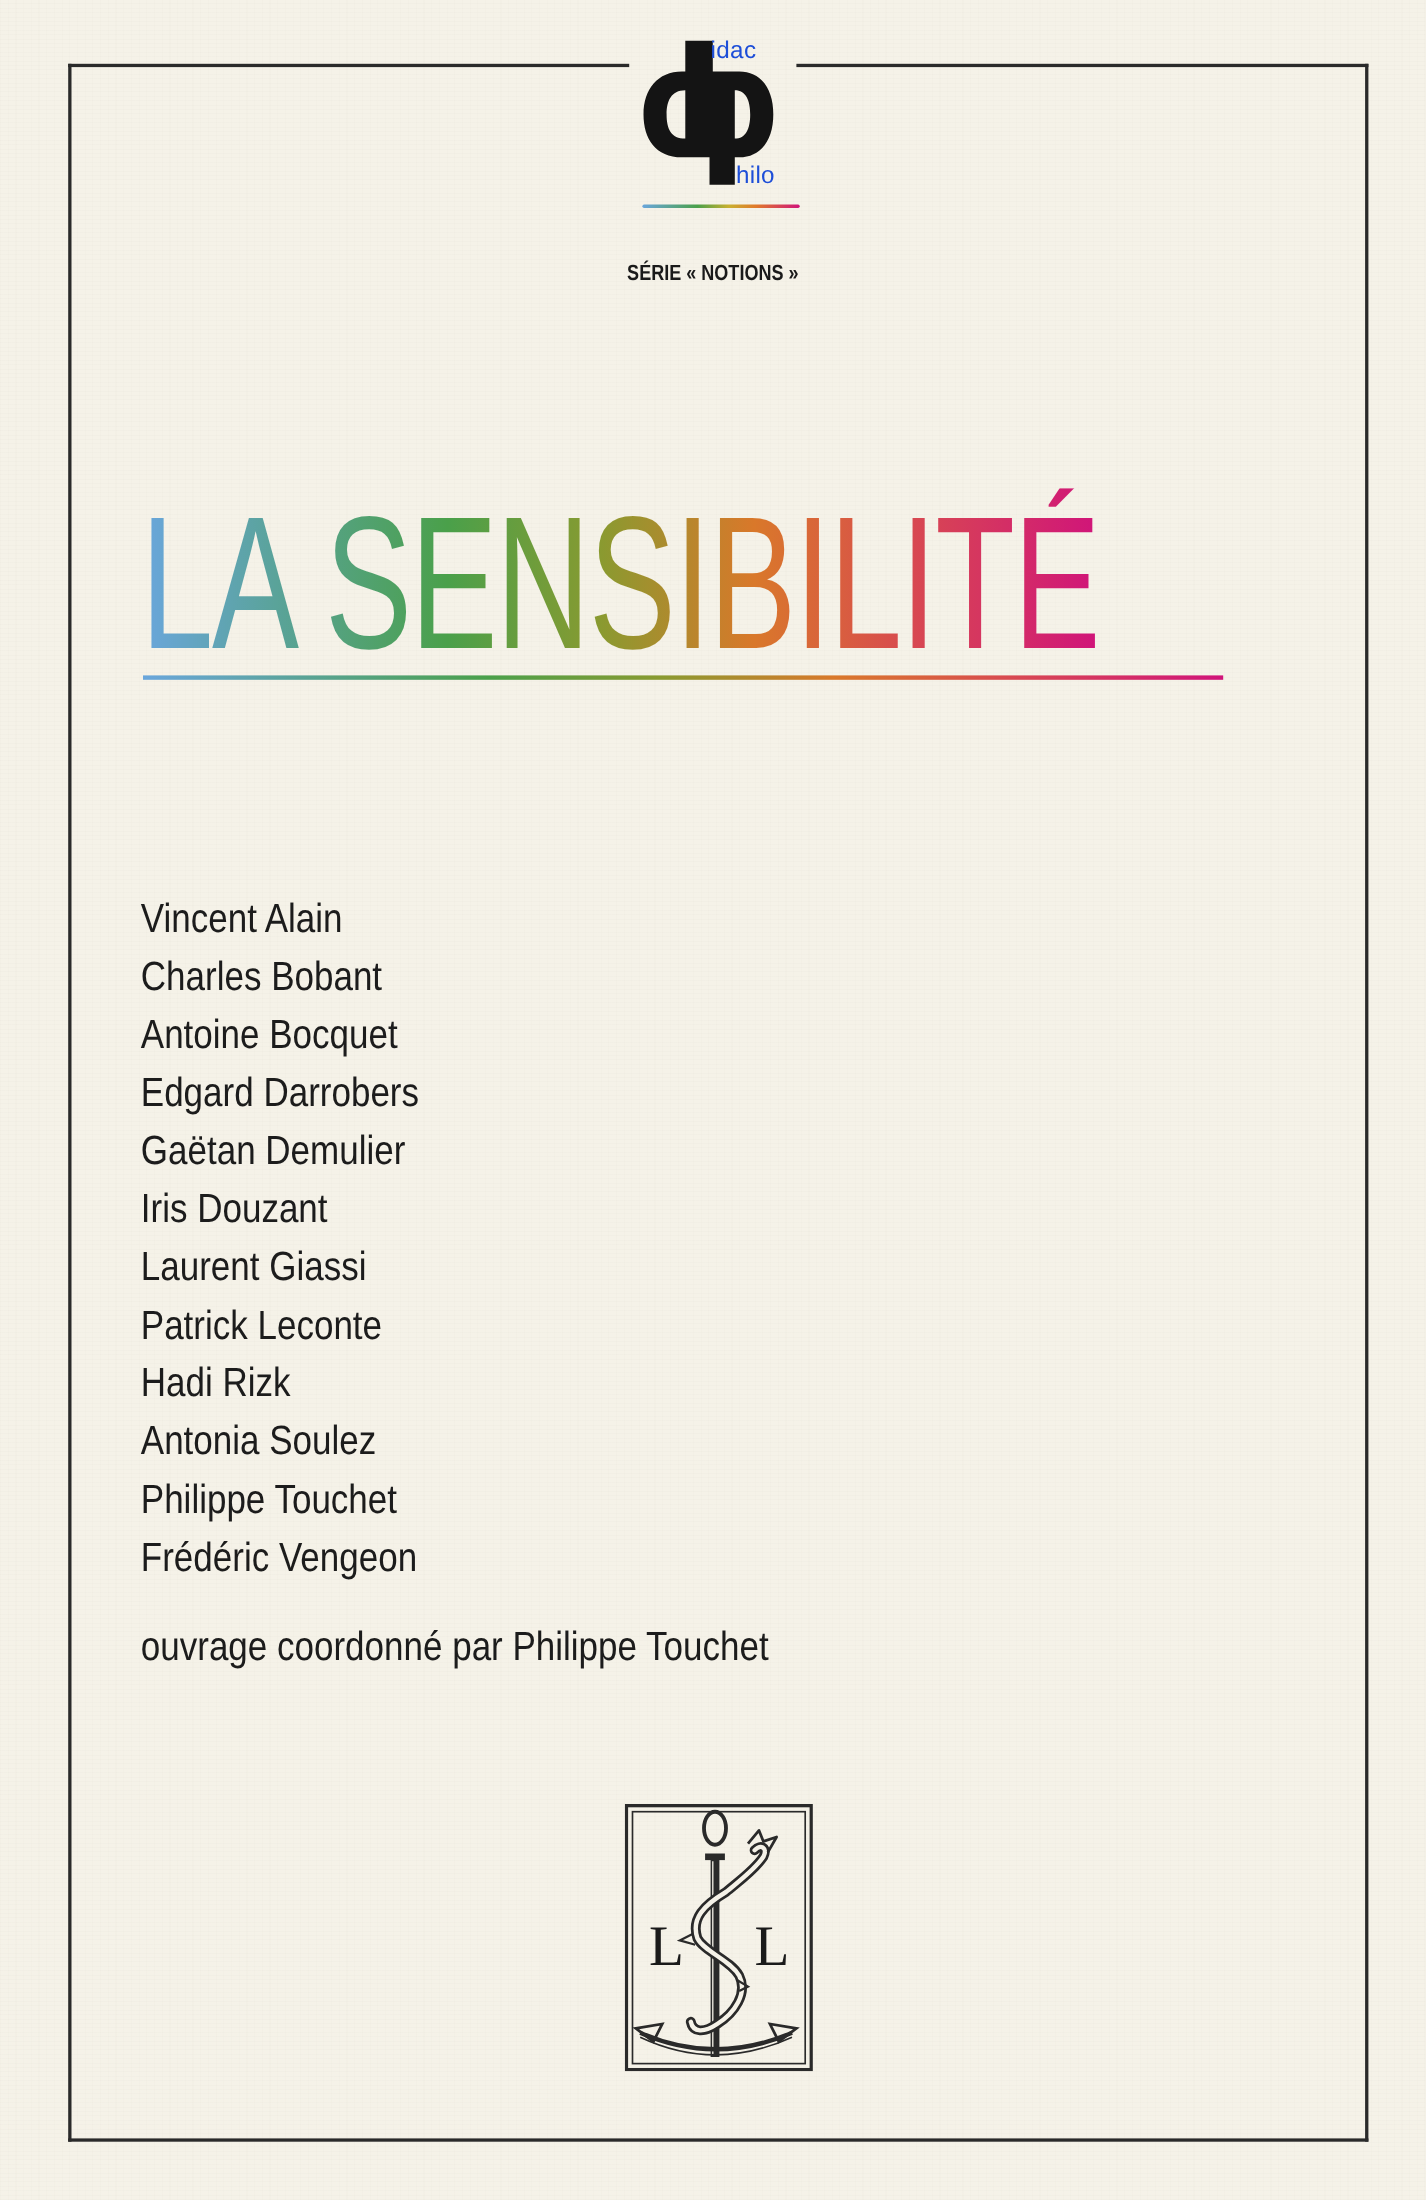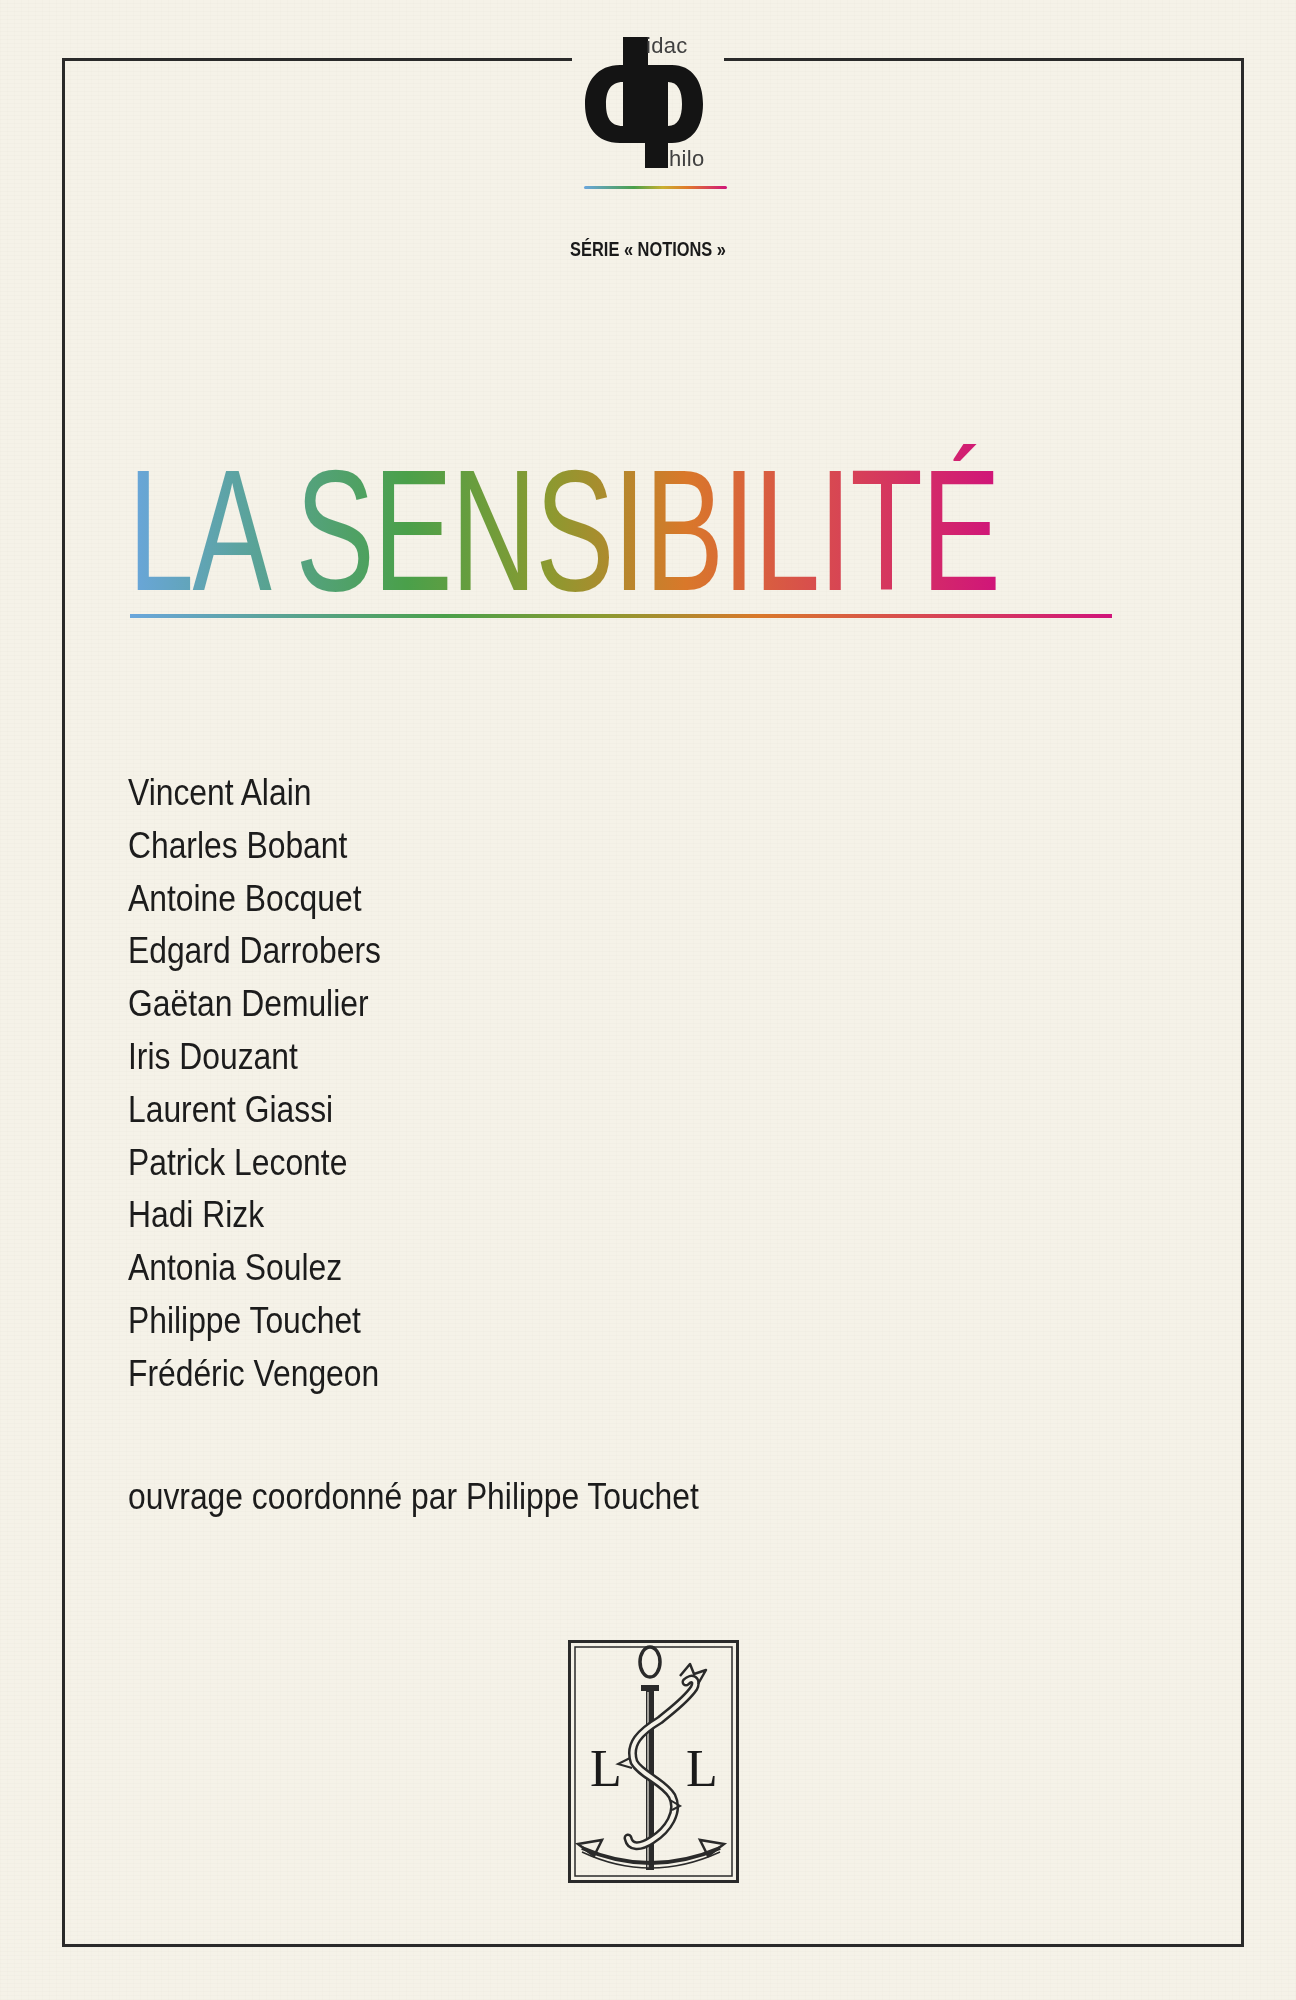--- a/index.html
+++ b/index.html
@@ -24,21 +24,21 @@
   .frame-top-right  { left: 724px; top: 58px; width: 520px; height: 3px; }
   .frame-left       { left: 62px; top: 58px; width: 3px; height: 1889px; }
   .frame-right      { left: 1241px; top: 58px; width: 3px; height: 1889px; }
   .frame-bottom     { left: 62px; top: 1944px; width: 1182px; height: 3px; }
 
   
   .logo { position: absolute; left: 582px; top: 34px; width: 150px; height: 162px; }
   .logo-small {
     position: absolute;
     font-family: "Liberation Sans", sans-serif;
-    font-size: 22px; line-height: 22px; color: #404040;
+    font-size: 22px; line-height: 22px; color: #1d4ed8;
     letter-spacing: 0.3px;
     text-align: right;
   }
   .logo-idac { left: 64px; top: 1px; }
   .logo-hilo { left: 87px; top: 114px; }
   .logo-rule {
     position: absolute; left: 584px; top: 186px; width: 143px; height: 3px;
     background: linear-gradient(90deg, #6aa6dc, #4aa04a 35%, #c9b030 55%, #e07a2a 72%, #d0147a);
     border-radius: 2px;
   }
@@ -69,21 +69,21 @@
     color: transparent;
     letter-spacing: -2px;
     -webkit-text-stroke: 0px;
   }
   .title-rule {
     position: absolute; left: 130px; top: 614px; width: 982px; height: 4px;
     background: linear-gradient(90deg, #6aa6dc 0%, #5aa39a 14%, #4aa04a 32%, #8a9a30 48%, #d9782a 64%, #d84a50 80%, #d0147a 100%);
   }
 
   
-  .authors { position: absolute; left: 128px; top: 770px; margin: 0; padding: 0; list-style: none; }
+  .authors { position: absolute; left: 128px; top: 812px; margin: 0; padding: 0; list-style: none; }
   .authors li {
     height: 52.8px; line-height: 46px;
     font-size: 37px; white-space: nowrap;
     transform: scaleX(0.86); transform-origin: left center;
     color: #1c1c1c;
   }
   .coordinator {
     position: absolute; left: 128px; top: 1474px;
     font-size: 37px; line-height: 46px; white-space: nowrap;
     transform: scaleX(0.86); transform-origin: left center;

